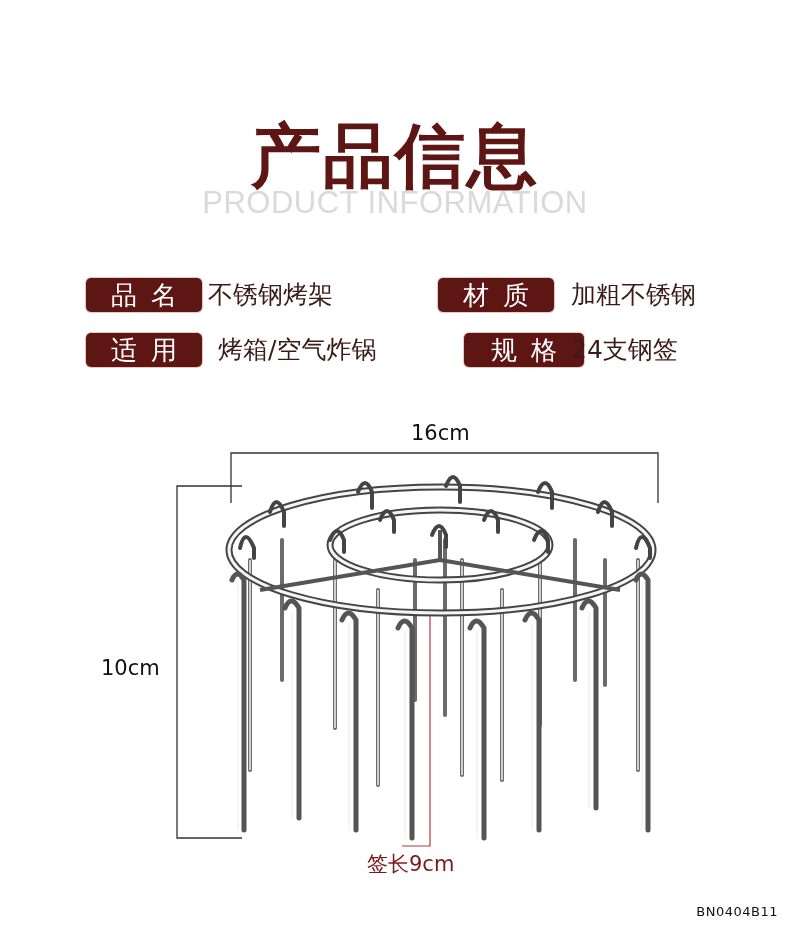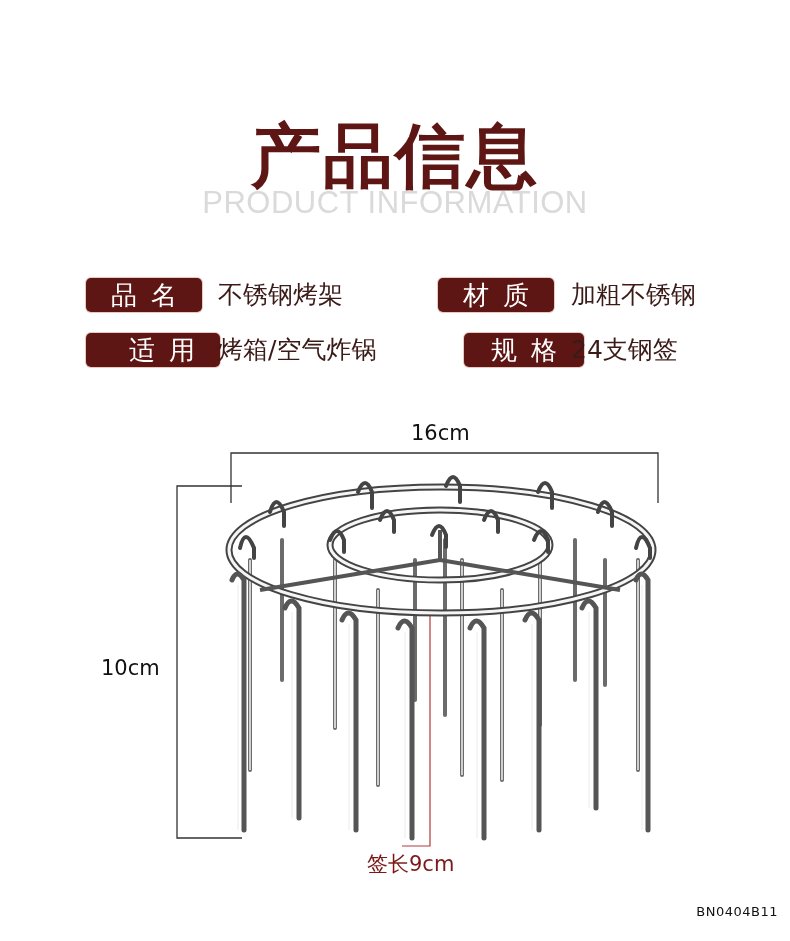--- a/index.html
+++ b/index.html
@@ -22,26 +22,26 @@
           font-family:"DejaVu Sans", sans-serif; letter-spacing:0.5px; }
   svg.art { position:absolute; left:0; top:0; }
 </style>
 </head>
 <body>
 
 <div class="title">产品信息</div>
 <div class="subtitle">PRODUCT INFORMATION</div>
 
 <div class="pill" style="left:86px;top:278px;width:116px;"><span>品名</span></div>
-<div class="value" style="left:218px;top:278px;">不锈钢烤架</div>
+<div class="value" style="left:208px;top:278px;">不锈钢烤架</div>
 
 <div class="pill" style="left:438px;top:278px;width:116px;"><span>材质</span></div>
 <div class="value" style="left:571px;top:278px;">加粗不锈钢</div>
 
-<div class="pill" style="left:86px;top:333px;width:116px;padding-left:18px;"><span>适用</span></div>
+<div class="pill" style="left:86px;top:333px;width:116px;"><span>适用</span></div>
 <div class="value" style="left:218px;top:333px;">烤箱/空气炸锅</div>
 
 <div class="pill" style="left:464px;top:333px;width:120px;"><span>规格</span></div>
 <div class="value" style="left:571px;top:333px;">24支钢签</div>
 
 <svg class="art" width="790" height="941" viewBox="0 0 790 941">
   <defs>
     <linearGradient id="steel" x1="0" x2="1" y1="0" y2="0">
       <stop offset="0" stop-color="#555"></stop>
       <stop offset="0.35" stop-color="#f4f4f4"></stop>

